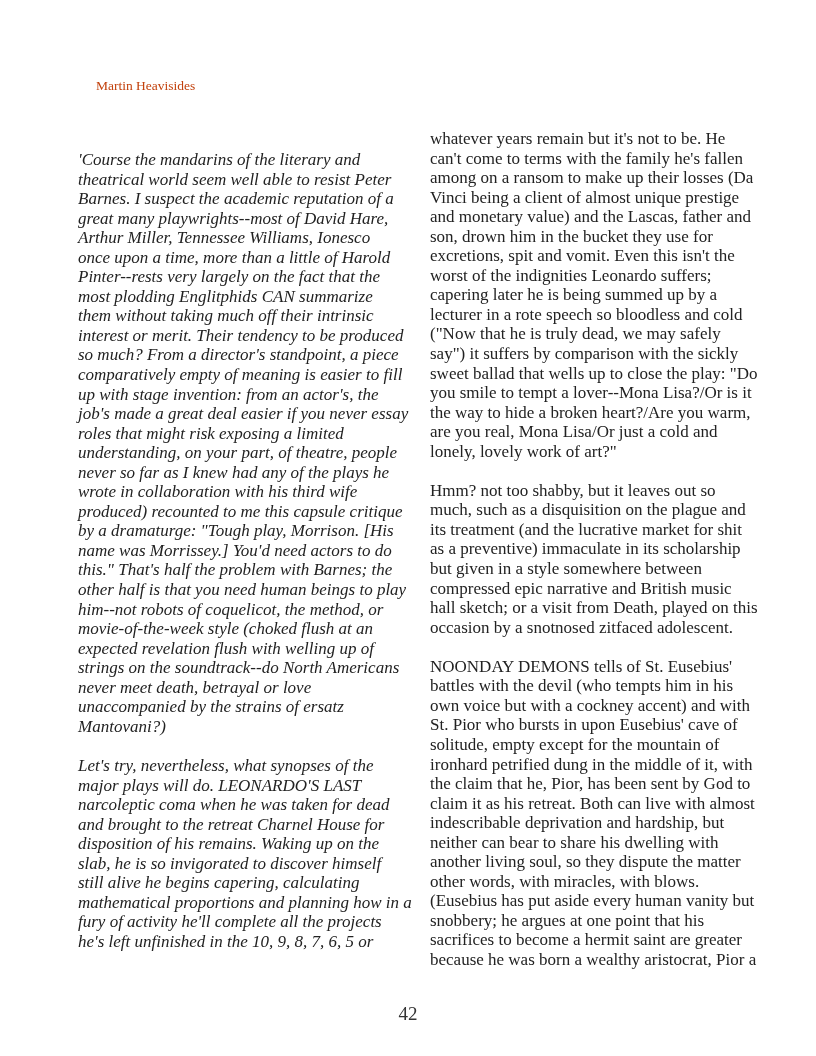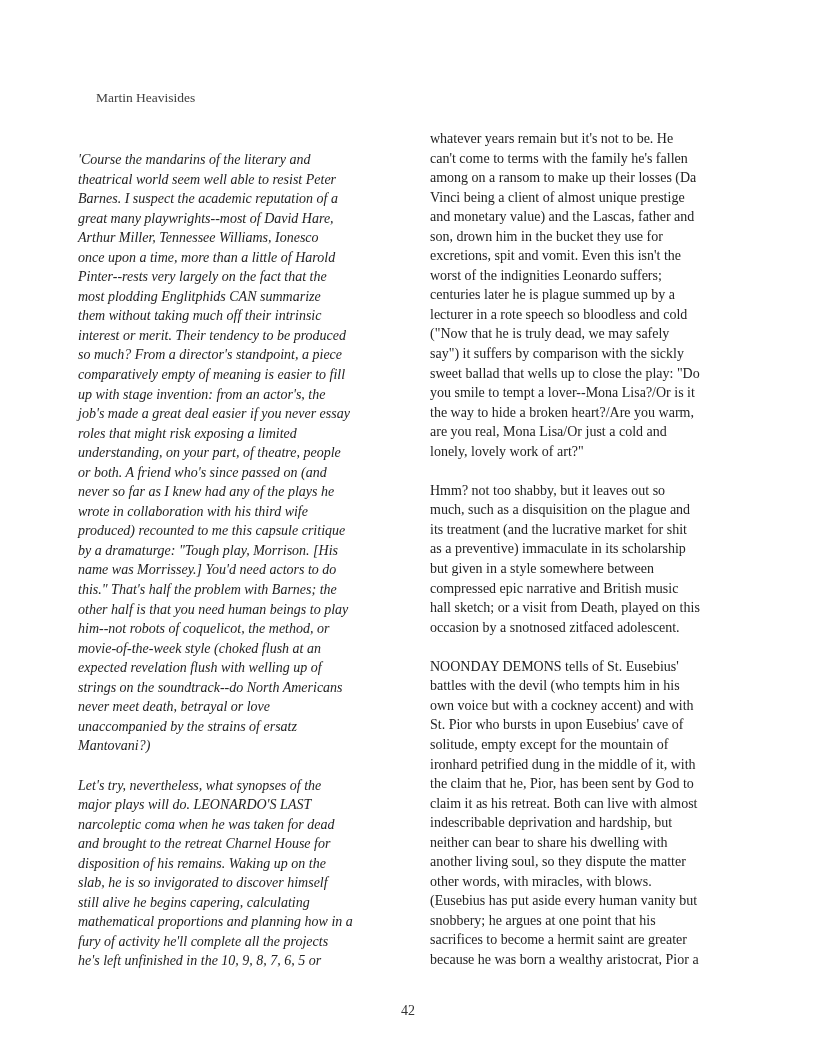--- a/index.html
+++ b/index.html
@@ -1,25 +1,25 @@
 <!DOCTYPE html>
 <html><head>
   <meta charset="utf-8">
   <style>
     html, body { margin: 0; padding: 0; background: #ffffff; }
     body { width: 816px; height: 1056px; position: relative; overflow: hidden;
            font-family: "Liberation Serif", "DejaVu Serif", serif; color: #222222; }
-    .header { position: absolute; left: 96px; top: 90px; font-size: 13.5px; color: #404040; }
-    .col { position: absolute; width: 345px; font-size: 14px; line-height: 19.55px; }
+    .header { position: absolute; left: 96px; top: 78px; font-size: 13.5px; color: #c2410c; }
+    .col { position: absolute; width: 345px; font-size: 17px; line-height: 19.55px; }
     .col-left { left: 78px; top: 150px; font-style: italic; }
     .col-right { left: 430px; top: 129px; }
     .line { display: block; white-space: nowrap; }
     .para-gap { display: block; height: 19.55px; }
     .page-number { position: absolute; left: 0; width: 816px; text-align: center;
-                   top: 1003px; font-size: 14px; color: #333333; }
+                   top: 1003px; font-size: 19px; color: #333333; }
   </style>
 </head>
 <body>
 
 <div class="header">Martin Heavisides</div>
 
 <div class="col col-left">
     <div class="paragraph">
       <span class="line">'Course the mandarins of the literary and</span>
       <span class="line">theatrical world seem well able to resist Peter</span>
@@ -30,21 +30,20 @@
       <span class="line">Pinter--rests very largely on the fact that the</span>
       <span class="line">most plodding Englitphids CAN summarize</span>
       <span class="line">them without taking much off their intrinsic</span>
       <span class="line">interest or merit. Their tendency to be produced</span>
       <span class="line">so much? From a director's standpoint, a piece</span>
       <span class="line">comparatively empty of meaning is easier to fill</span>
       <span class="line">up with stage invention: from an actor's, the</span>
       <span class="line">job's made a great deal easier if you never essay</span>
       <span class="line">roles that might risk exposing a limited</span>
       <span class="line">understanding, on your part, of theatre, people</span>
-      <span class="line">or both. A friend who's since passed on (and</span>
       <span class="line">never so far as I knew had any of the plays he</span>
       <span class="line">wrote in collaboration with his third wife</span>
       <span class="line">produced) recounted to me this capsule critique</span>
       <span class="line">by a dramaturge: "Tough play, Morrison. [His</span>
       <span class="line">name was Morrissey.] You'd need actors to do</span>
       <span class="line">this." That's half the problem with Barnes; the</span>
       <span class="line">other half is that you need human beings to play</span>
       <span class="line">him--not robots of coquelicot, the method, or</span>
       <span class="line">movie-of-the-week style (choked flush at an</span>
       <span class="line">expected revelation flush with welling up of</span>
@@ -70,21 +69,21 @@
 <div class="col col-right">
     <div class="paragraph">
       <span class="line">whatever years remain but it's not to be. He</span>
       <span class="line">can't come to terms with the family he's fallen</span>
       <span class="line">among on a ransom to make up their losses (Da</span>
       <span class="line">Vinci being a client of almost unique prestige</span>
       <span class="line">and monetary value) and the Lascas, father and</span>
       <span class="line">son, drown him in the bucket they use for</span>
       <span class="line">excretions, spit and vomit. Even this isn't the</span>
       <span class="line">worst of the indignities Leonardo suffers;</span>
-      <span class="line">centuries later he is plague summed up by a</span>
+      <span class="line">capering later he is being summed up by a</span>
       <span class="line">lecturer in a rote speech so bloodless and cold</span>
       <span class="line">("Now that he is truly dead, we may safely</span>
       <span class="line">say") it suffers by comparison with the sickly</span>
       <span class="line">sweet ballad that wells up to close the play: "Do</span>
       <span class="line">you smile to tempt a lover--Mona Lisa?/Or is it</span>
       <span class="line">the way to hide a broken heart?/Are you warm,</span>
       <span class="line">are you real, Mona Lisa/Or just a cold and</span>
       <span class="line">lonely, lovely work of art?"</span>
     </div>
     <span class="para-gap"></span>

